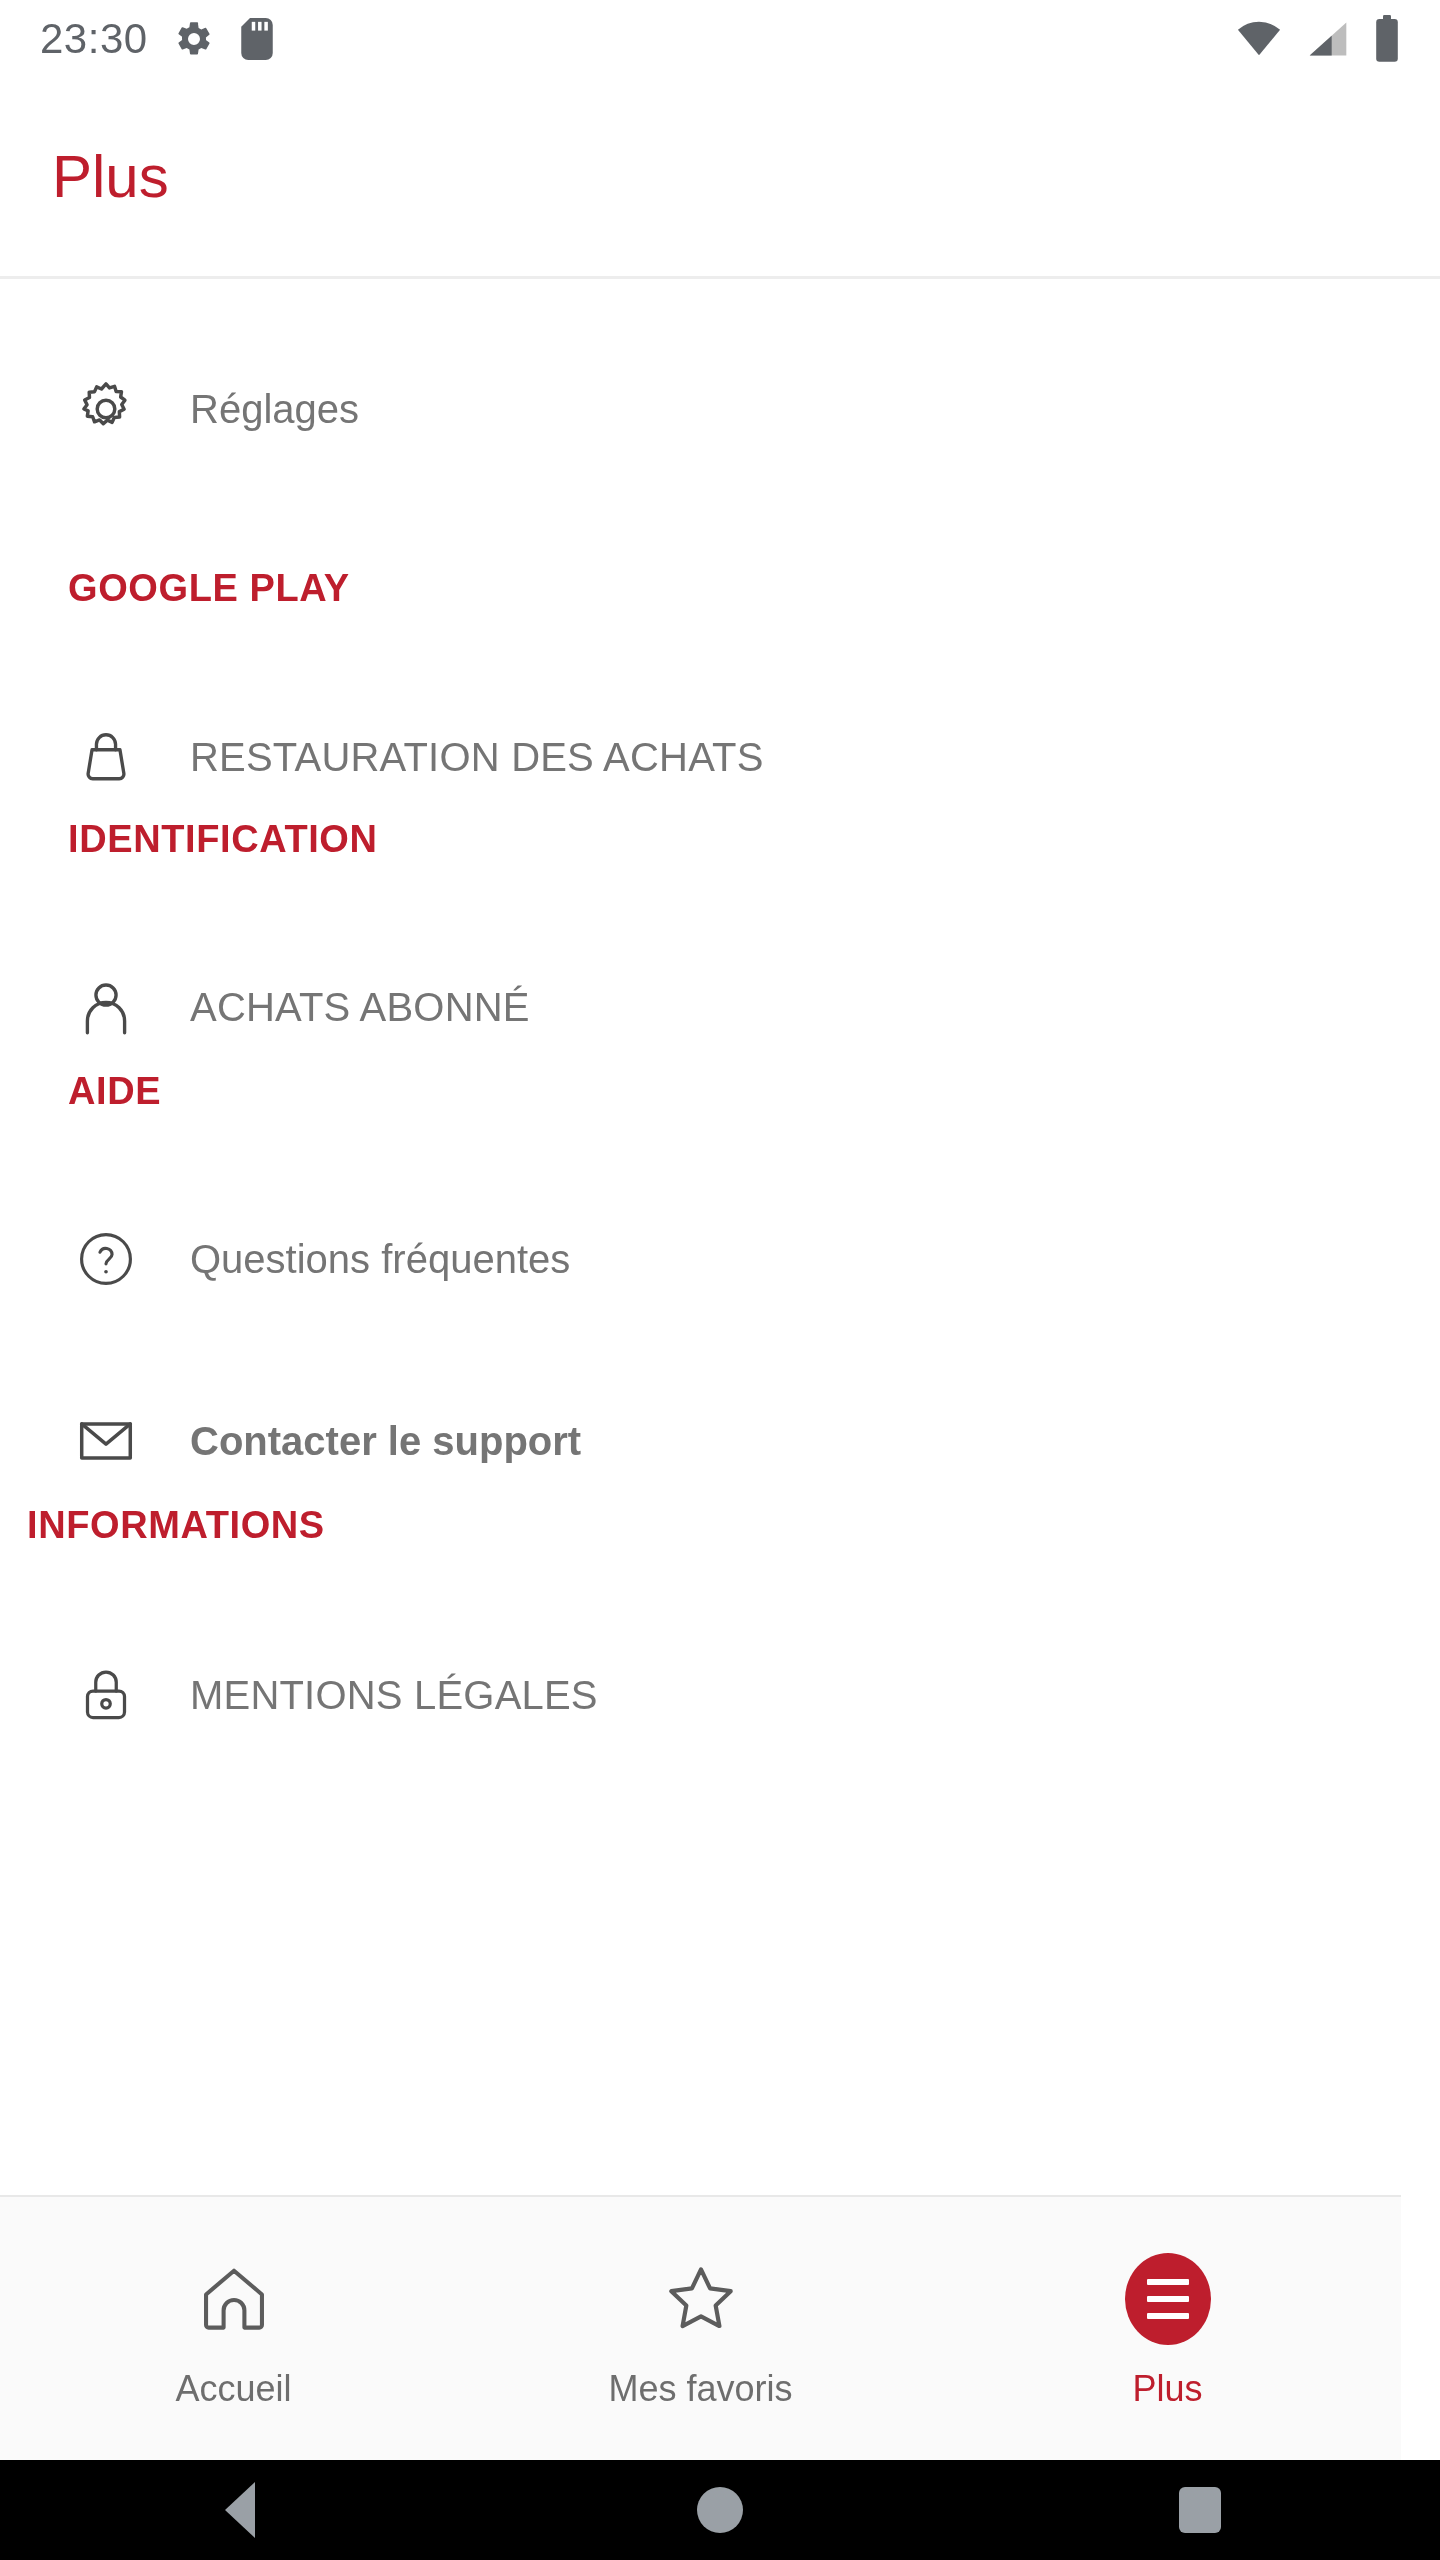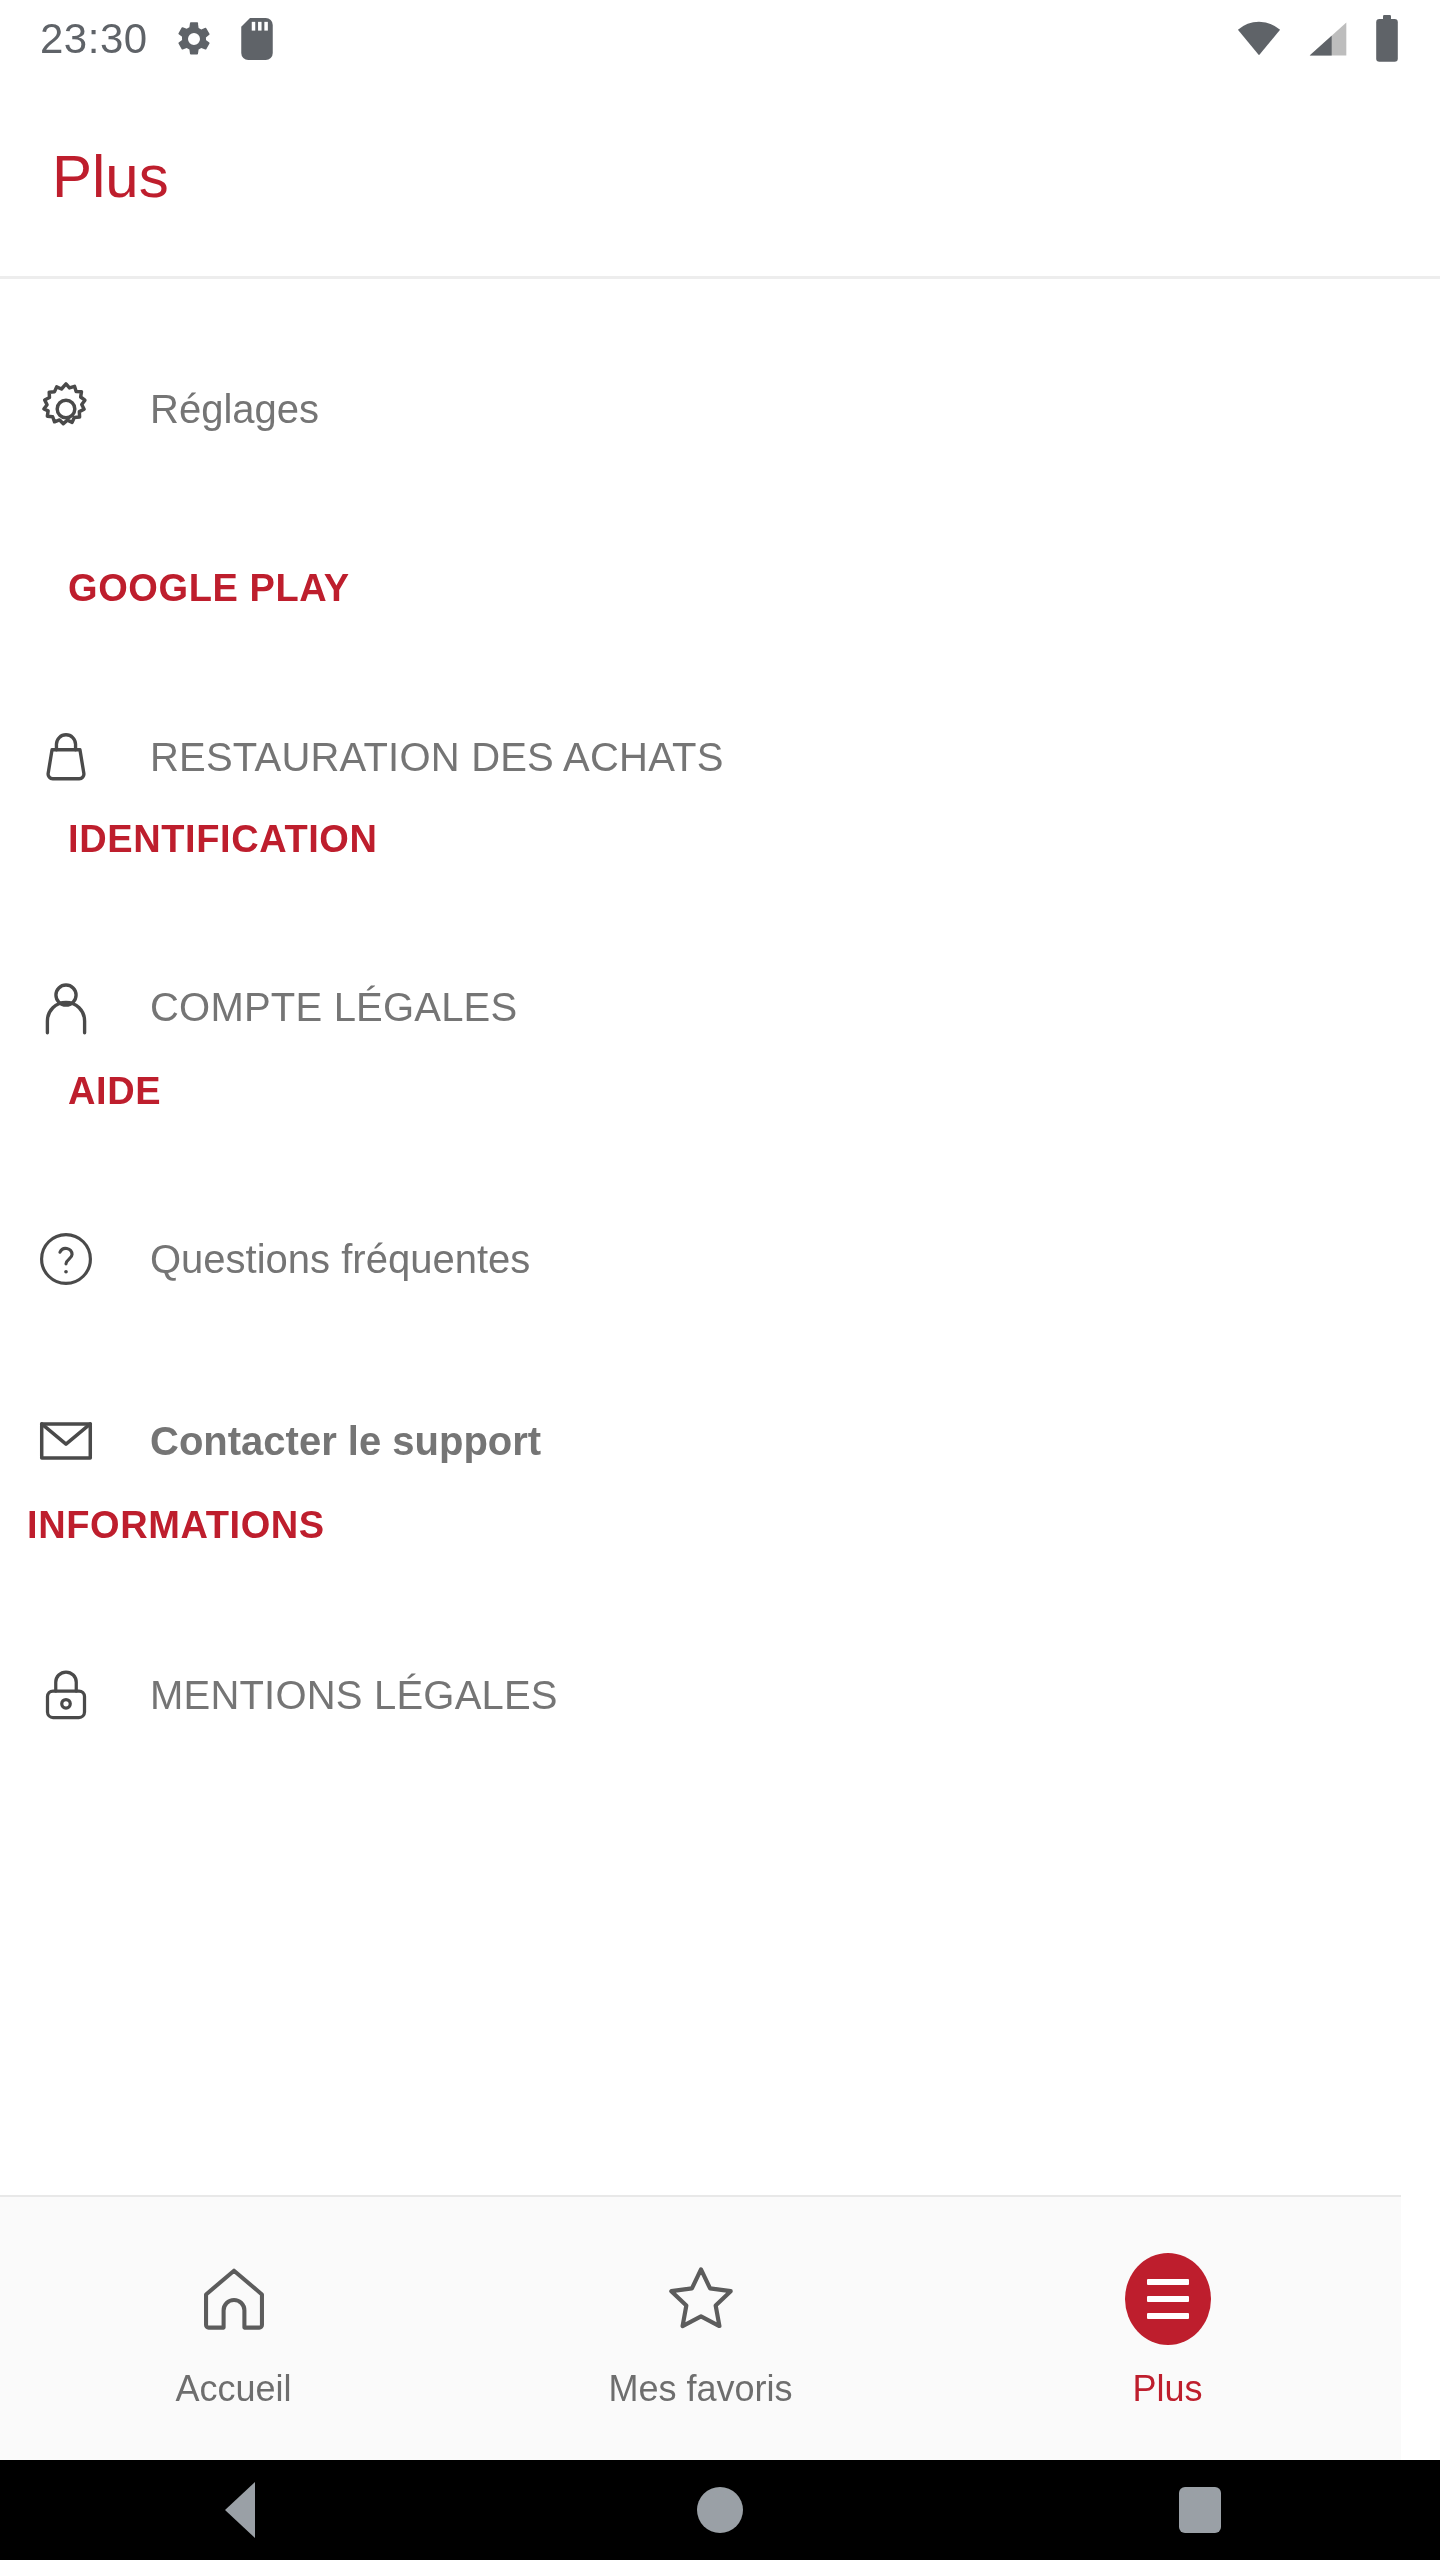--- a/index.html
+++ b/index.html
@@ -34,21 +34,21 @@
     background:#ededed;
   }
 
   
   .content {
     position:absolute; top:279px; left:0; width:1440px; height:1926px;
     background:#ffffff; overflow:hidden;
   }
 
   .row {
-    display:flex; align-items:center; height:auto; padding-left:28px;
+    display:flex; align-items:center; height:auto; padding-left:68px;
   }
   .row-icon {
     width:76px; min-width:76px; height:76px;
     display:flex; align-items:center; justify-content:center;
   }
   .row-label {
     margin-left:46px; font-size:40px; color:#757575; line-height:1.1;
     white-space:nowrap;
   }
   .row-label.caps { letter-spacing:0.2px; }
@@ -159,21 +159,21 @@
 
     <div class="section-header abs" style="top:541px;">IDENTIFICATION</div>
 
     <div class="row abs" style="top:690px;">
       <div class="row-icon">
         <svg width="62" height="62" viewBox="0 0 24 24" fill="none" stroke="#4a4a4a" stroke-width="1.3" stroke-linecap="round">
           <circle cx="12" cy="7.4" r="3.9"></circle>
           <path d="M4.8 22v-4.6a7.2 7.2 0 0 1 14.4 0V22"></path>
         </svg>
       </div>
-      <div class="row-label caps">COMPTE LÉGALES</div>
+      <div class="row-label caps">ACHATS ABONNÉ</div>
     </div>
 
     <div class="section-header abs" style="top:793px;">AIDE</div>
 
     <div class="row abs" style="top:942px;">
       <div class="row-icon">
         <svg width="58" height="58" viewBox="0 0 24 24" fill="none" stroke="#4a4a4a" stroke-width="1.3" stroke-linecap="round">
           <circle cx="12" cy="12" r="10.1"></circle>
           <path d="M9.5 9.2a2.6 2.6 0 0 1 5 .9c0 1.8-2.5 2.1-2.5 3.9"></path>
           <circle cx="12" cy="17.3" r="0.75" fill="#4a4a4a" stroke="none"></circle>

